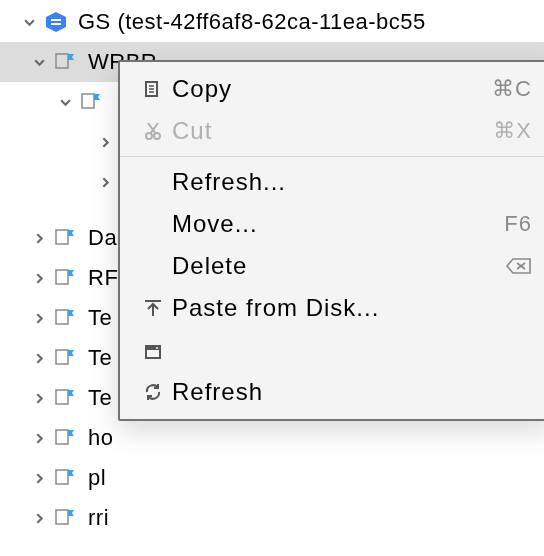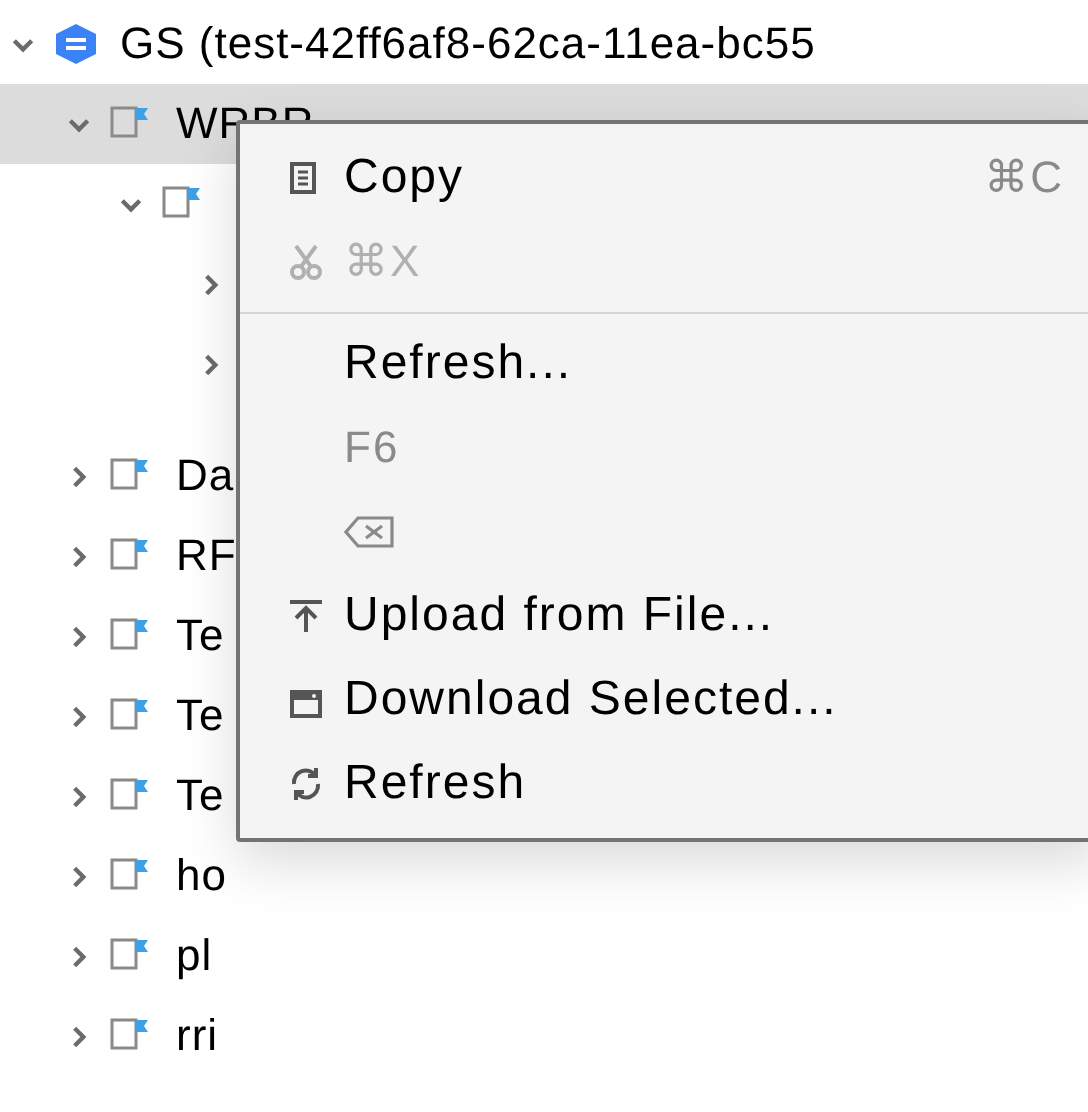--- a/index.html
+++ b/index.html
@@ -11,21 +11,21 @@
   width: 544px;
   height: 556px;
   overflow: hidden;
   position: relative;
 }
 .tree { padding-top: 2px; }
 .tree-row {
   display: flex;
   align-items: center;
   height: 40px;
-  padding-left: 2px;
+  padding-left: 20px;
   white-space: nowrap;
 }
 .tree-row.selected { background: #dcdcdc; }
 .indent0 {}
 .indent1 { padding-left: 30px; }
 .indent2 { padding-left: 56px; }
 .indent3 { padding-left: 96px; }
 .chevron {
   width: 18px;
   display: inline-flex;
@@ -283,67 +283,69 @@
 
   <div class="menu-item disabled">
     <span class="menu-icon">
       <svg width="20" height="20" viewBox="0 0 20 20">
           <circle cx="6" cy="15" r="3" fill="none" stroke="#b0b0b0" stroke-width="2"></circle>
           <circle cx="14" cy="15" r="3" fill="none" stroke="#b0b0b0" stroke-width="2"></circle>
           <line x1="7" y1="13" x2="15" y2="2" stroke="#b0b0b0" stroke-width="2"></line>
           <line x1="13" y1="13" x2="5" y2="2" stroke="#b0b0b0" stroke-width="2"></line>
         </svg>
     </span>
+    <span class="menu-label">Cut</span>
     <span class="menu-shortcut">⌘X</span>
   </div>
 
   <div class="menu-sep"></div>
 
   <div class="menu-item">
     <span class="menu-icon"></span>
     <span class="menu-label">Refresh...</span>
   </div>
 
   <div class="menu-item">
     <span class="menu-icon"></span>
+    <span class="menu-label">Move...</span>
     <span class="menu-shortcut">F6</span>
   </div>
 
 
   <div class="menu-item">
     <span class="menu-icon"></span>
+    <span class="menu-label">Delete</span>
     <span class="menu-shortcut">
       <svg width="26" height="18" viewBox="0 0 26 18">
           <path d="M7 2 L24 2 L24 16 L7 16 L1 9 Z" fill="none" stroke="#8a8a8a" stroke-width="1.6"></path>
           <line x1="11" y1="6" x2="19" y2="12" stroke="#8a8a8a" stroke-width="1.6"></line>
           <line x1="19" y1="6" x2="11" y2="12" stroke="#8a8a8a" stroke-width="1.6"></line>
         </svg>
     </span>
   </div>
 
 
   <div class="menu-item">
     <span class="menu-icon">
       <svg width="20" height="20" viewBox="0 0 20 20">
           <line x1="2" y1="3" x2="18" y2="3" stroke="#555" stroke-width="2"></line>
           <path d="M10 18 L10 6 M5 11 L10 6 L15 11" fill="none" stroke="#555" stroke-width="2"></path>
         </svg>
     </span>
-    <span class="menu-label">Upload from File...</span>
+    <span class="menu-label">Paste from Disk...</span>
   </div>
 
   <div class="menu-item">
     <span class="menu-icon">
       <svg width="20" height="20" viewBox="0 0 20 20">
           <rect x="3" y="6" width="14" height="12" fill="none" stroke="#555" stroke-width="2"></rect>
           <rect x="3" y="6" width="14" height="4" fill="#555"></rect>
           <circle cx="14" cy="8" r="1" fill="#f4f4f4"></circle>
         </svg>
     </span>
-    <span class="menu-label">Download Selected...</span>
   </div>
 
   <div class="menu-item">
     <span class="menu-icon">
       <svg width="20" height="20" viewBox="0 0 20 20">
           <path d="M4 10 A6 6 0 0 1 15 6" fill="none" stroke="#555" stroke-width="2"></path>
           <path d="M16 10 A6 6 0 0 1 5 14" fill="none" stroke="#555" stroke-width="2"></path>
           <path d="M15 2 L15 6 L11 6" fill="none" stroke="#555" stroke-width="2"></path>
           <path d="M5 18 L5 14 L9 14" fill="none" stroke="#555" stroke-width="2"></path>
         </svg>

